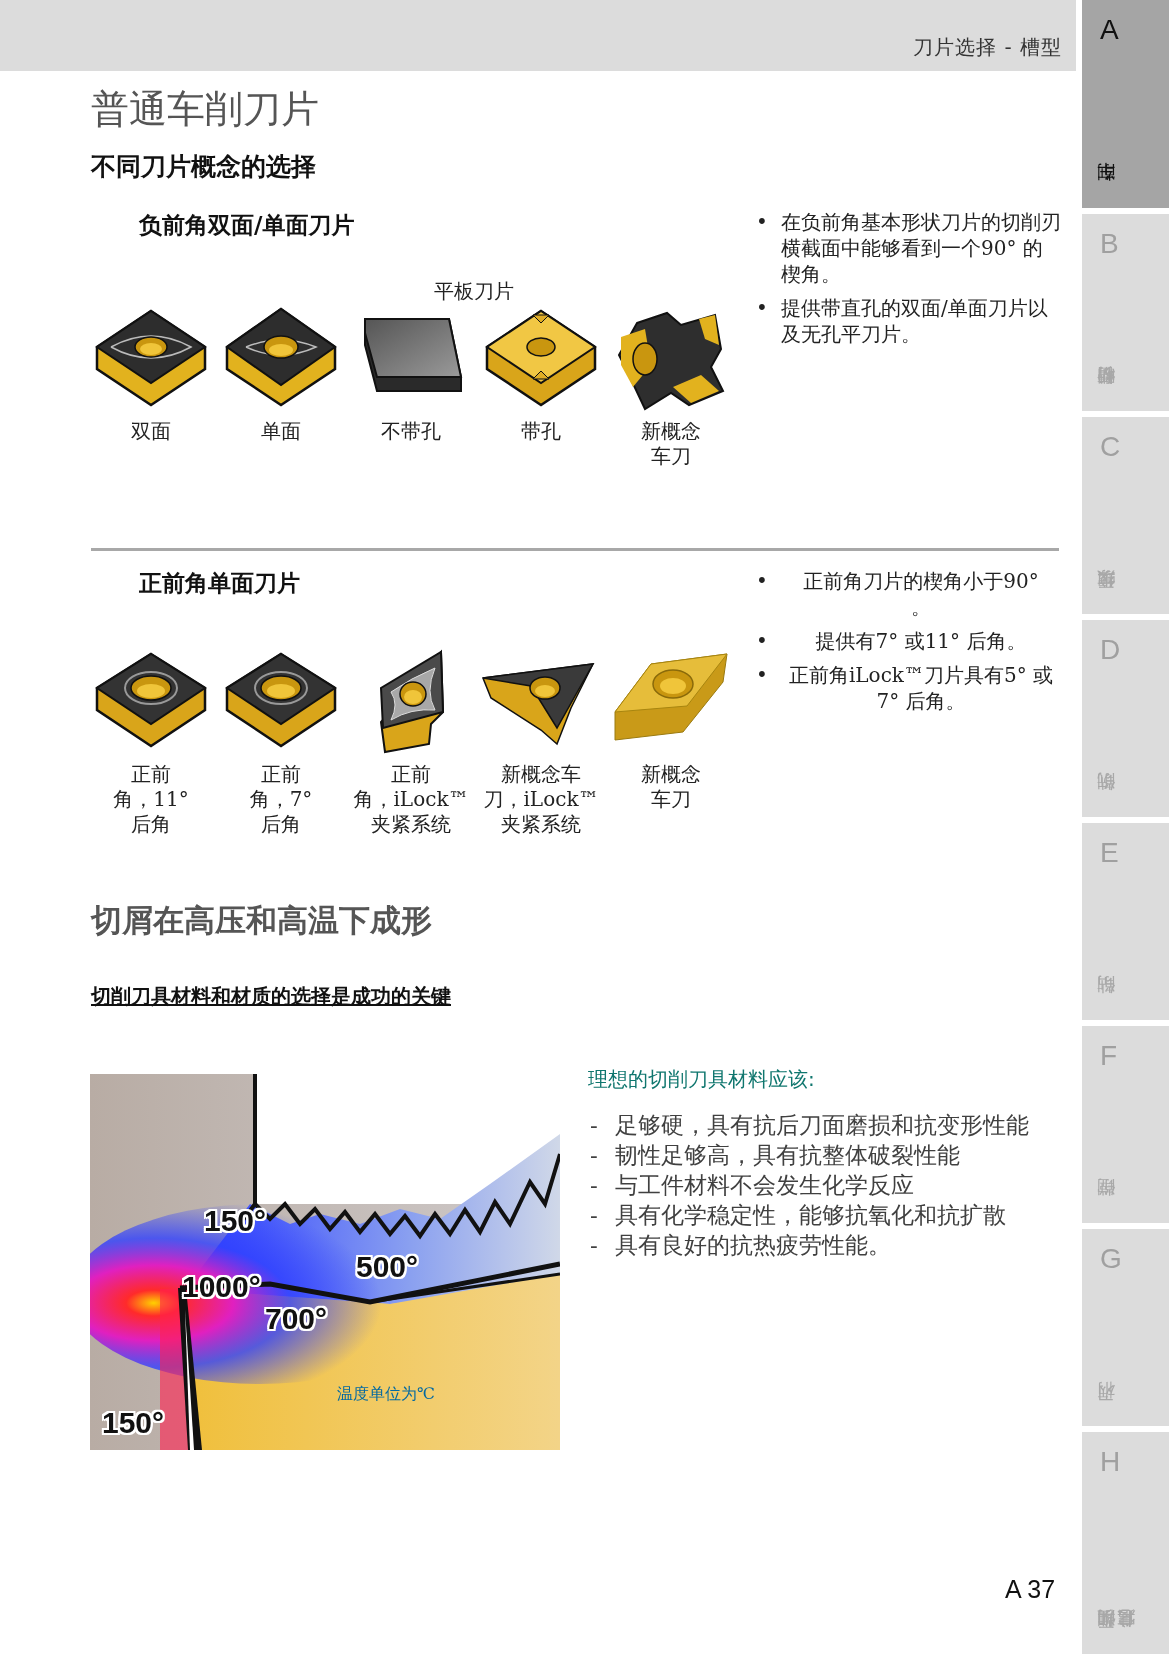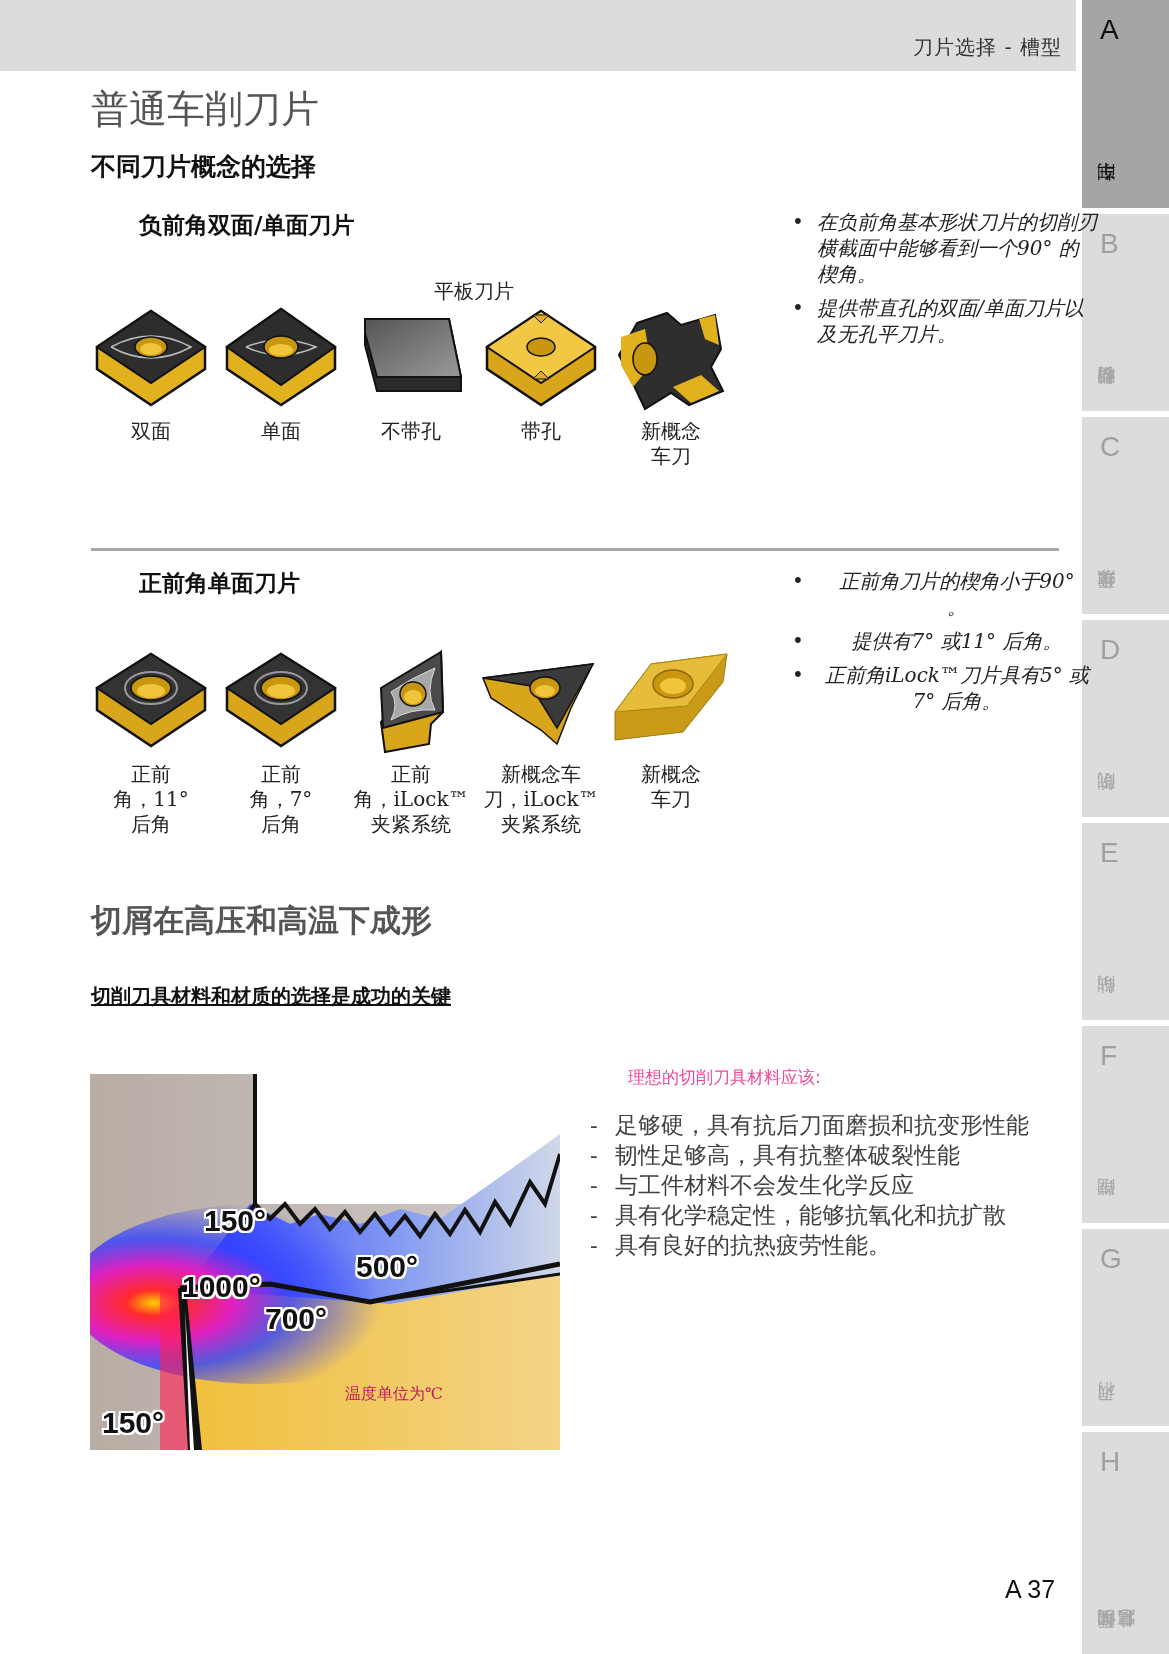--- a/index.html
+++ b/index.html
@@ -14,42 +14,42 @@
   .tab.active { background: #a5a5a5; }
   .tab-letter { position: absolute; left: 18px; top: 14px; font-family: "Liberation Sans", sans-serif; font-size: 28px; color: #a0a0a0; }
   .tab.active .tab-letter { color: #111; }
   .tab-label { position: absolute; left: 14px; bottom: 12px; writing-mode: vertical-rl; transform: rotate(180deg); font-size: 18px; color: #a8a8a8; line-height: 20px; white-space: pre; }
   .tab.active .tab-label { color: #111; }
 
   .page-title { position: absolute; left: 91px; top: 84px; font-size: 38px; color: #555; font-weight: normal; }
   .section-sub { position: absolute; left: 91px; top: 150px; font-size: 25px; color: #111; }
   .sub-heading { position: absolute; left: 91px; font-size: 23px; color: #111; margin-left: 48px; }
 
-  .bullets { position: absolute; left: 792px; width: 305px; list-style: none; font-family: "DejaVu Serif", "Liberation Serif", serif; font-size: 20px; line-height: 26px; color: #222; font-style: italic; }
+  .bullets { position: absolute; left: 756px; width: 305px; list-style: none; font-family: "DejaVu Serif", "Liberation Serif", serif; font-size: 20px; line-height: 26px; color: #222; }
   .bullets li { position: relative; padding-left: 25px; margin-bottom: 8px; }
   .bullets li::before { content: "•"; position: absolute; left: 0; top: 0; }
 
   .flat-label { position: absolute; left: 434px; top: 278px; font-family: "DejaVu Serif", serif; font-size: 20px; color: #222; }
 
   .insert-row { position: absolute; left: 86px; width: 650px; display: flex; }
   .insert { width: 131px; display: flex; flex-direction: column; align-items: center; }
   .insert svg { width: 120px; height: 108px; }
   .insert-caption { font-family: "DejaVu Serif", "Liberation Serif", serif; font-size: 20px; line-height: 25px; text-align: center; color: #222; white-space: pre; margin-top: 6px; }
 
   .divider { position: absolute; left: 91px; top: 548px; width: 968px; height: 3px; background: #a8a8a8; }
 
   .section2-title { position: absolute; left: 91px; top: 900px; font-size: 31px; color: #555; }
   .section2-sub { position: absolute; left: 91px; top: 983px; font-size: 20px; color: #111; text-decoration: underline; }
 
   .heat { position: absolute; left: 90px; top: 1074px; width: 470px; height: 376px; overflow: hidden; }
   .heat-label { position: absolute; font-family: "Liberation Sans", sans-serif; font-weight: bold; font-size: 30px; color: #111;
     text-shadow: -2px -2px 0 #fff, 2px -2px 0 #fff, -2px 2px 0 #fff, 2px 2px 0 #fff, 0 2px 0 #fff, 2px 0 0 #fff, 0 -2px 0 #fff, -2px 0 0 #fff; }
-  .heat-unit { position: absolute; left: 247px; top: 310px; font-family: "DejaVu Serif", serif; font-size: 16px; color: #be185d; margin-left: 8px; }
-
-  .req-title { position: absolute; left: 588px; top: 1066px; font-size: 17px; color: #ec4899; margin-left: 40px; }
+  .heat-unit { position: absolute; left: 247px; top: 310px; font-family: "DejaVu Serif", serif; font-size: 16px; color: #0369a1; }
+
+  .req-title { position: absolute; left: 588px; top: 1066px; font-size: 20px; color: #0f766e; }
   .req-list { position: absolute; left: 588px; top: 1110px; width: 470px; list-style: none; font-family: "DejaVu Serif", "Liberation Serif", serif; font-size: 23px; line-height: 30px; color: #404040; }
   .req-list li { position: relative; padding-left: 27px; }
   .req-list li::before { content: "-"; position: absolute; left: 2px; top: 0; }
 
   .page-number { position: absolute; left: 1005px; top: 1575px; font-family: "Liberation Sans", sans-serif; font-size: 25px; color: #111; }
 </style>
 </head>
 <body>
 
 <div class="header-band"></div>

